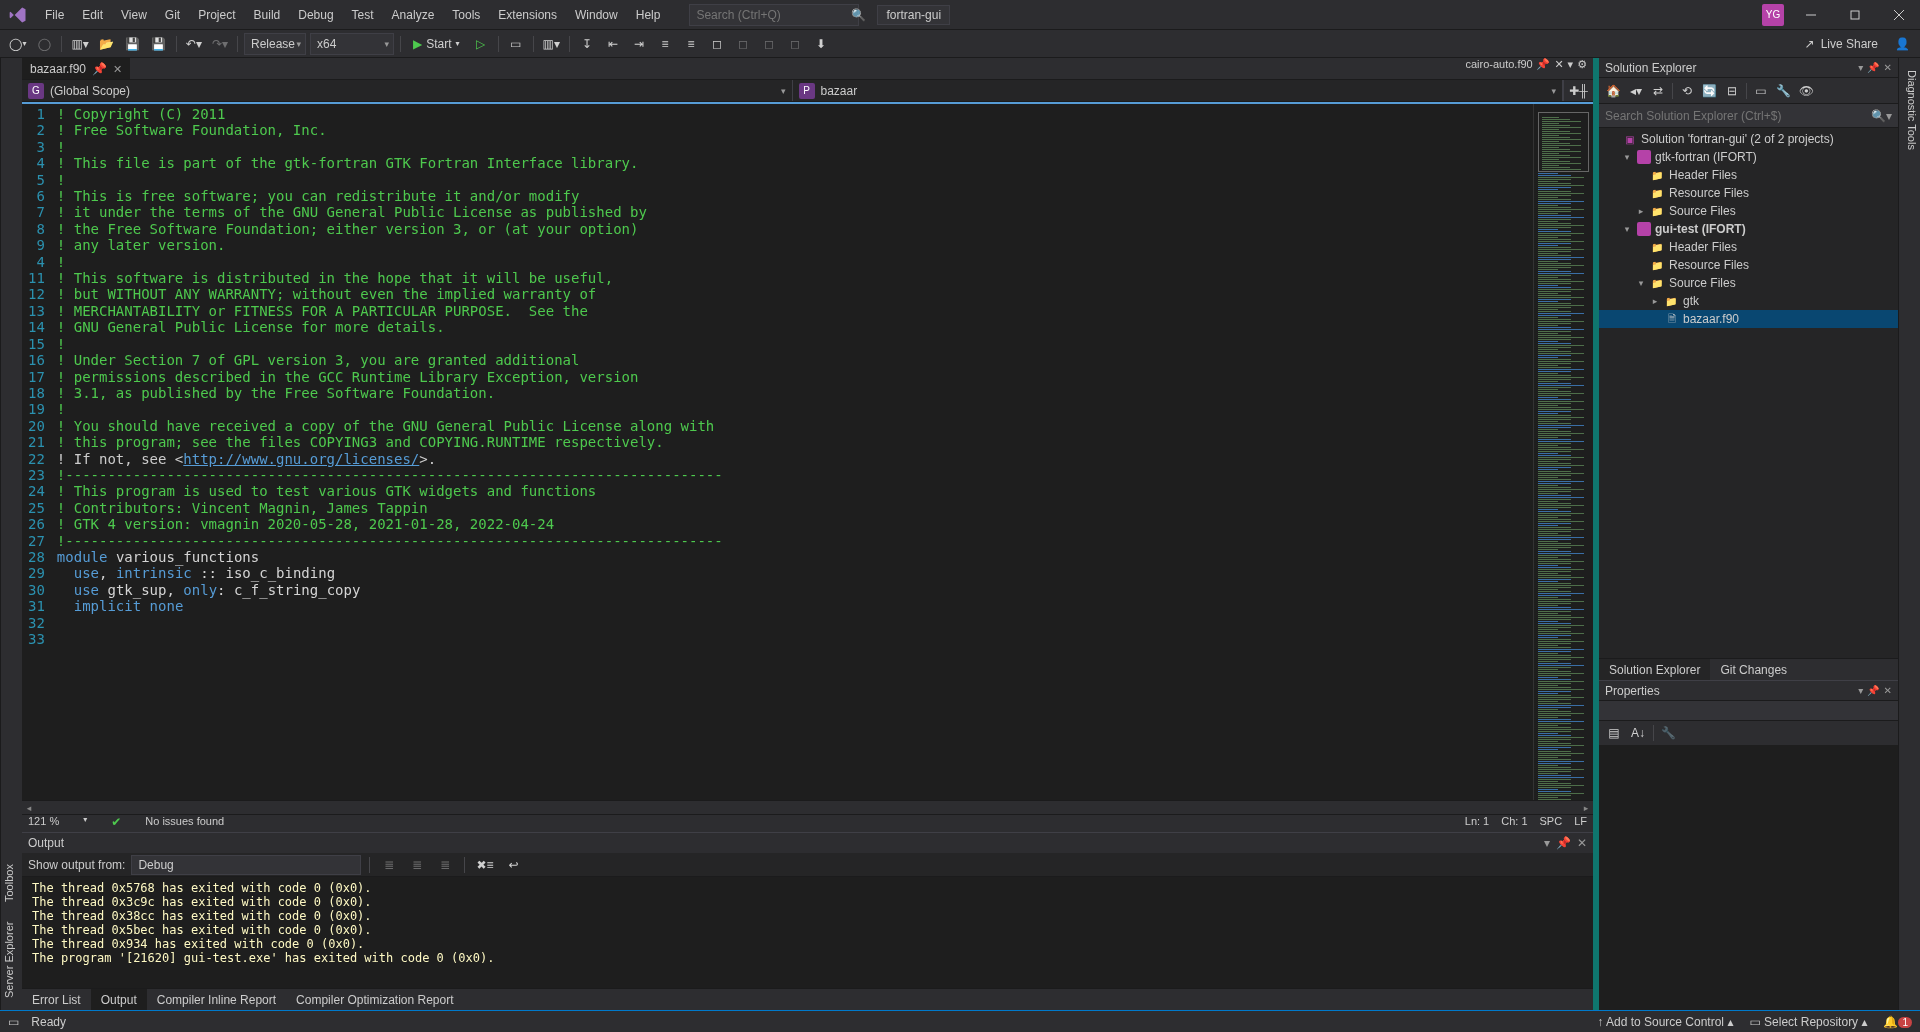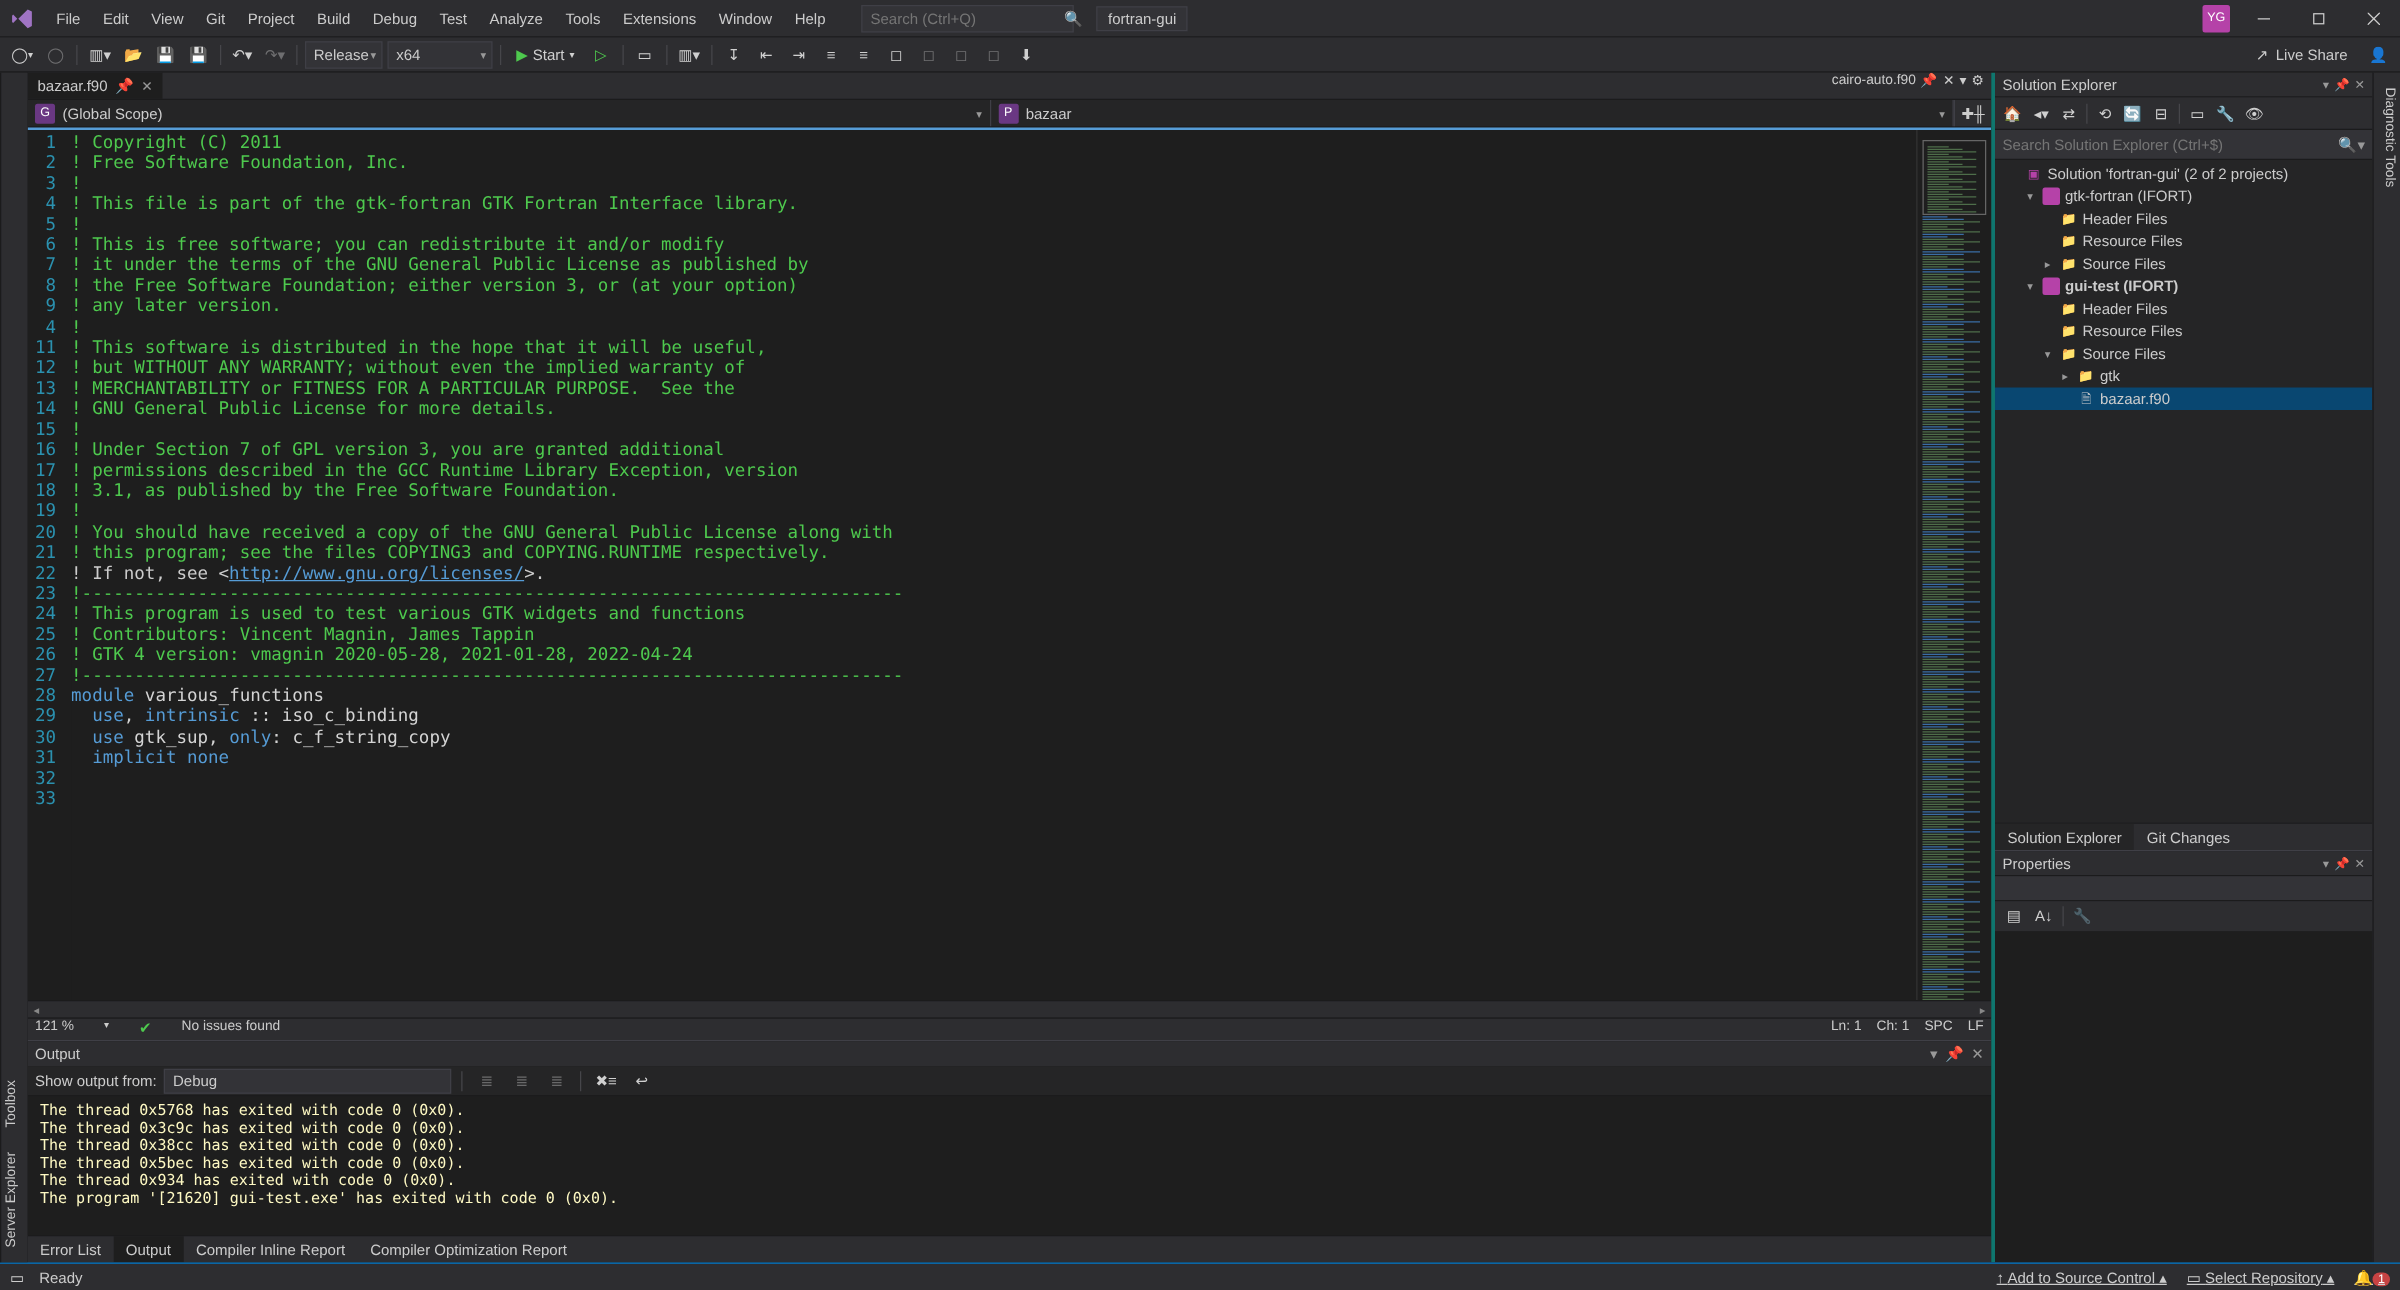--- a/index.html
+++ b/index.html
@@ -311,21 +311,21 @@
   padding: 0 10px; display: flex; align-items: center;
   font-size: 12px;
 }
 .bottom-tab.active { background: #1e1e1e; }
 
 .right-panels {
   width: 305px;
   display: flex;
   flex-direction: column;
   background: #252526;
-  border-left: 3px solid #0f766e;
+  border-left: 6px solid #0f766e;
 }
 .pane-title {
   height: 20px; background: #2d2d30;
   display: flex; align-items: center; padding: 0 6px;
   border-bottom: 1px solid #1b1b1c;
 }
 .pane-title .right-icons { margin-left: auto; display: flex; gap: 4px; color: #999; font-size: 10px; }
 .se-toolbar {
   height: 26px; background: #2d2d30;
   display: flex; align-items: center; padding: 0 4px; gap: 2px;
@@ -395,21 +395,21 @@
 .statusbar {
   height: 22px;
   background: #2d2d30;
   display: flex;
   align-items: center;
   padding: 0 8px;
   gap: 12px;
   font-size: 12px;
   border-top: 1px solid #007acc;
 }
-.statusbar .right { margin-left: auto; display: flex; gap: 16px; align-items: center; text-decoration: underline; }
+.statusbar .right { margin-left: auto; display: flex; gap: 16px; align-items: center; }
 .sb-badge {
   background: #c74343; color: #fff;
   border-radius: 8px; padding: 0 4px; font-size: 10px;
 }
 svg { display: block; }
 </style>
 </head>
 <body>
 
 <div class="titlebar">

